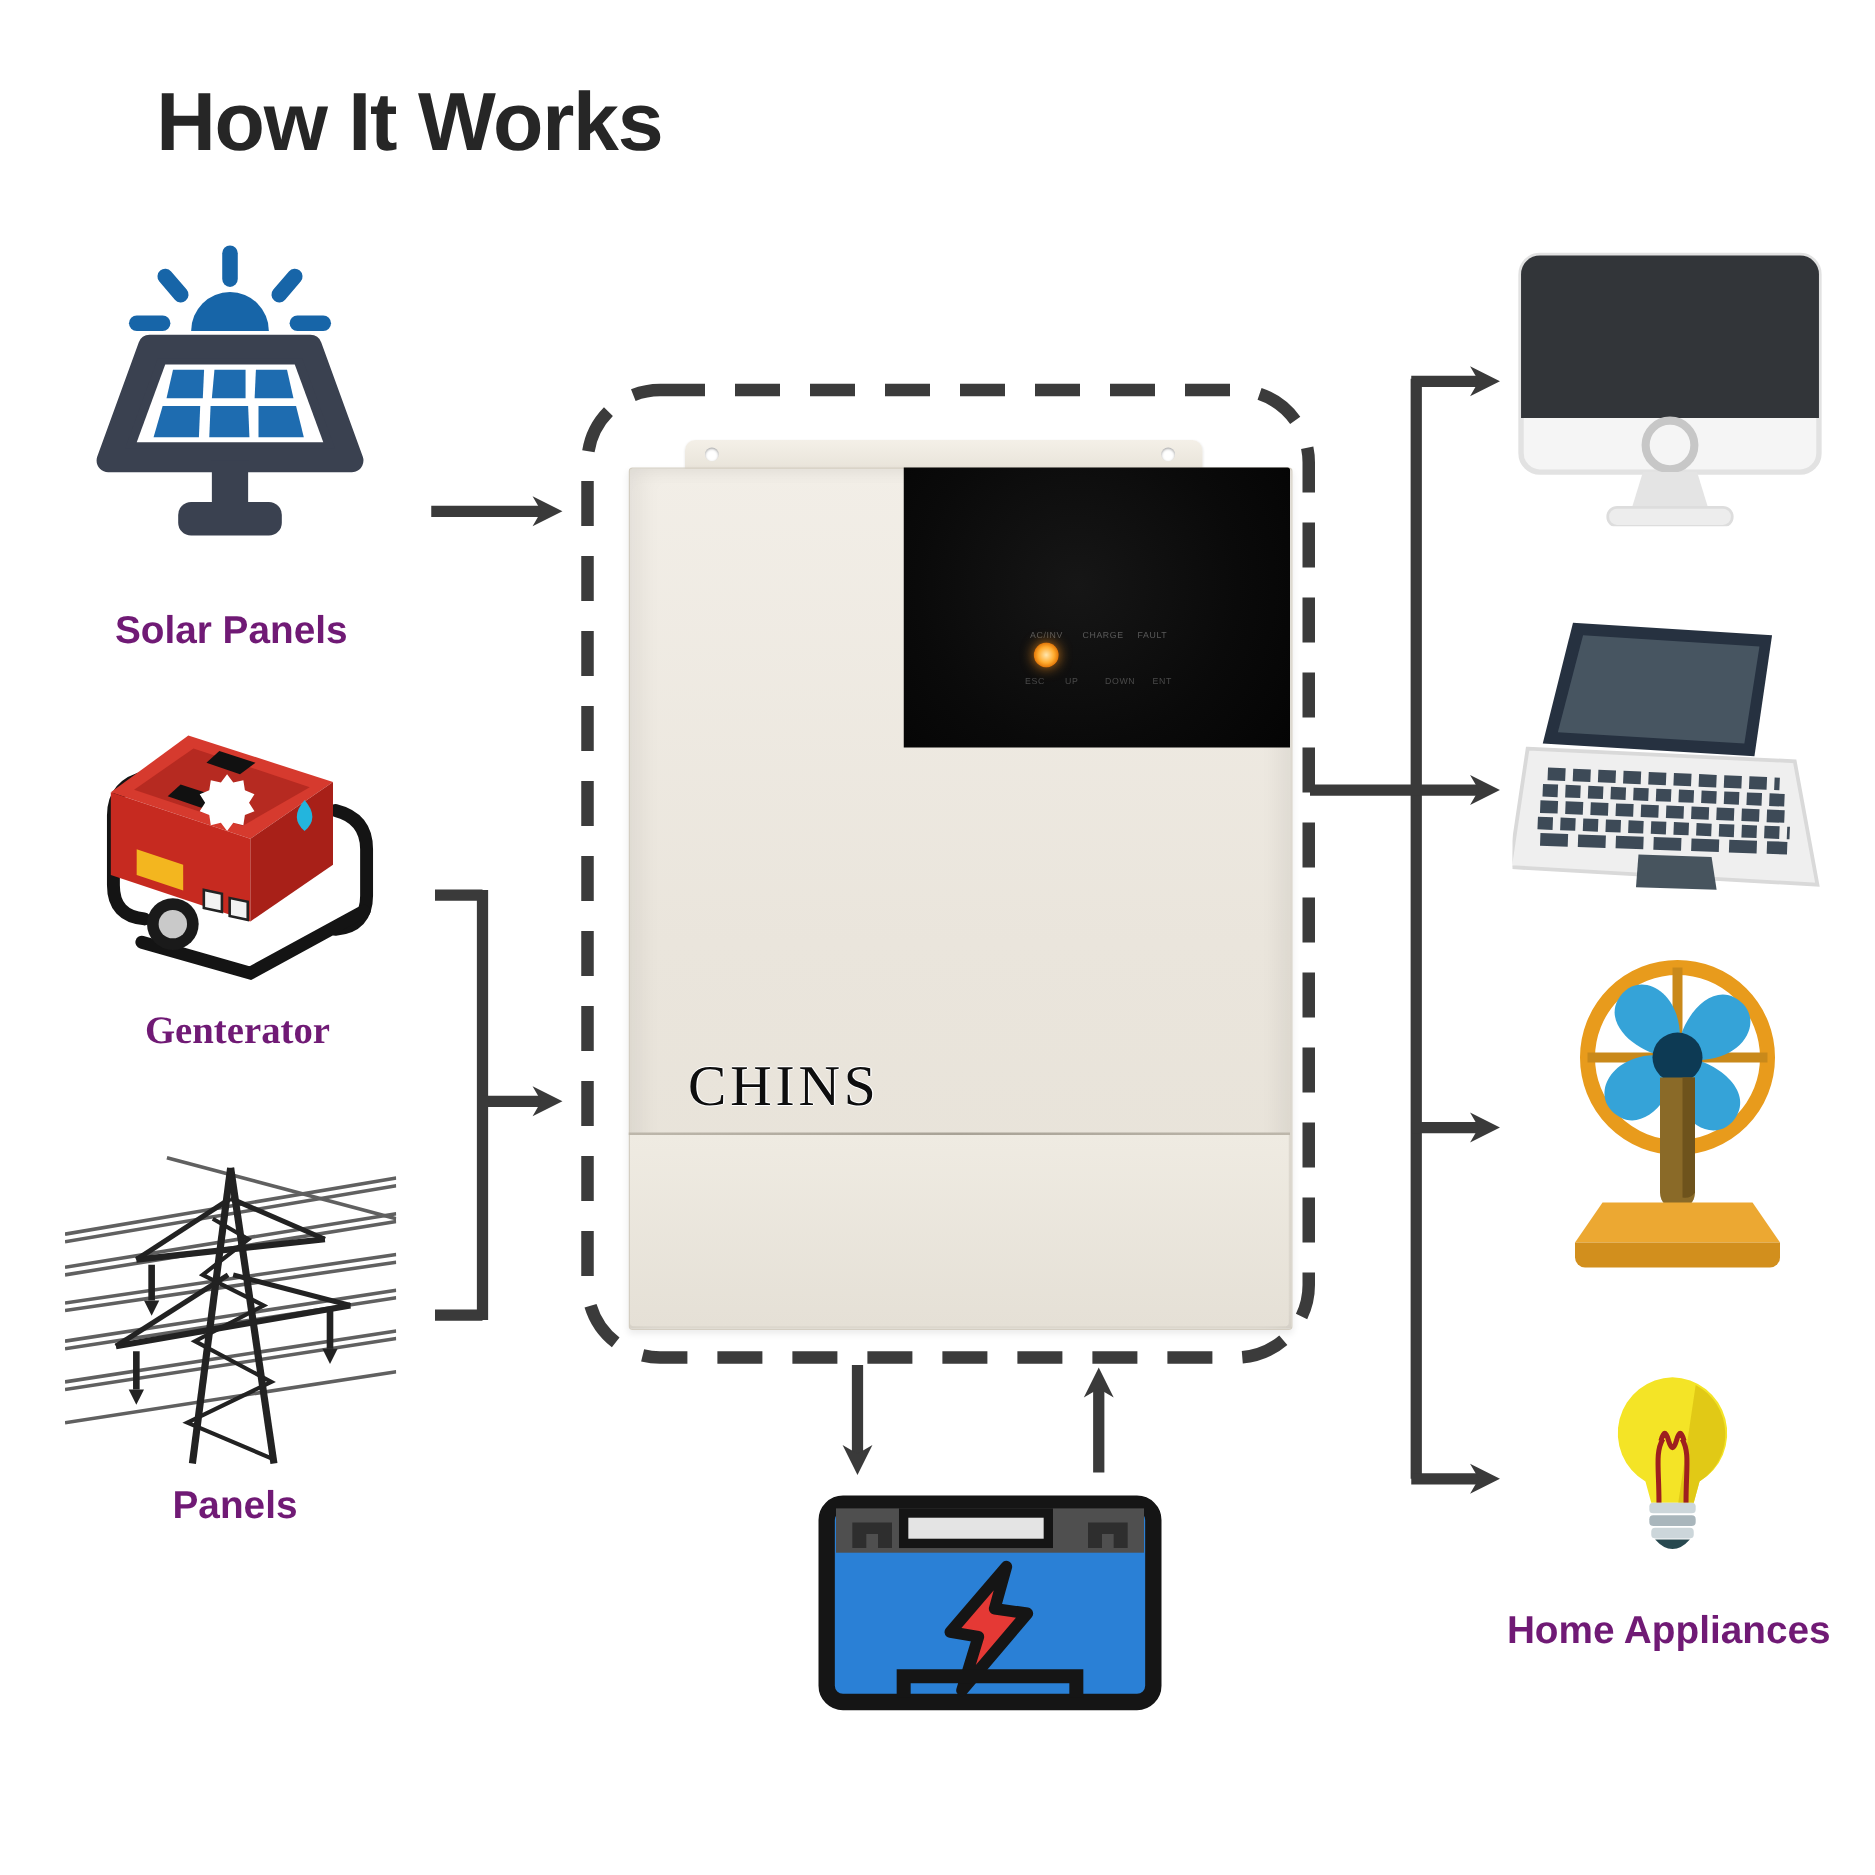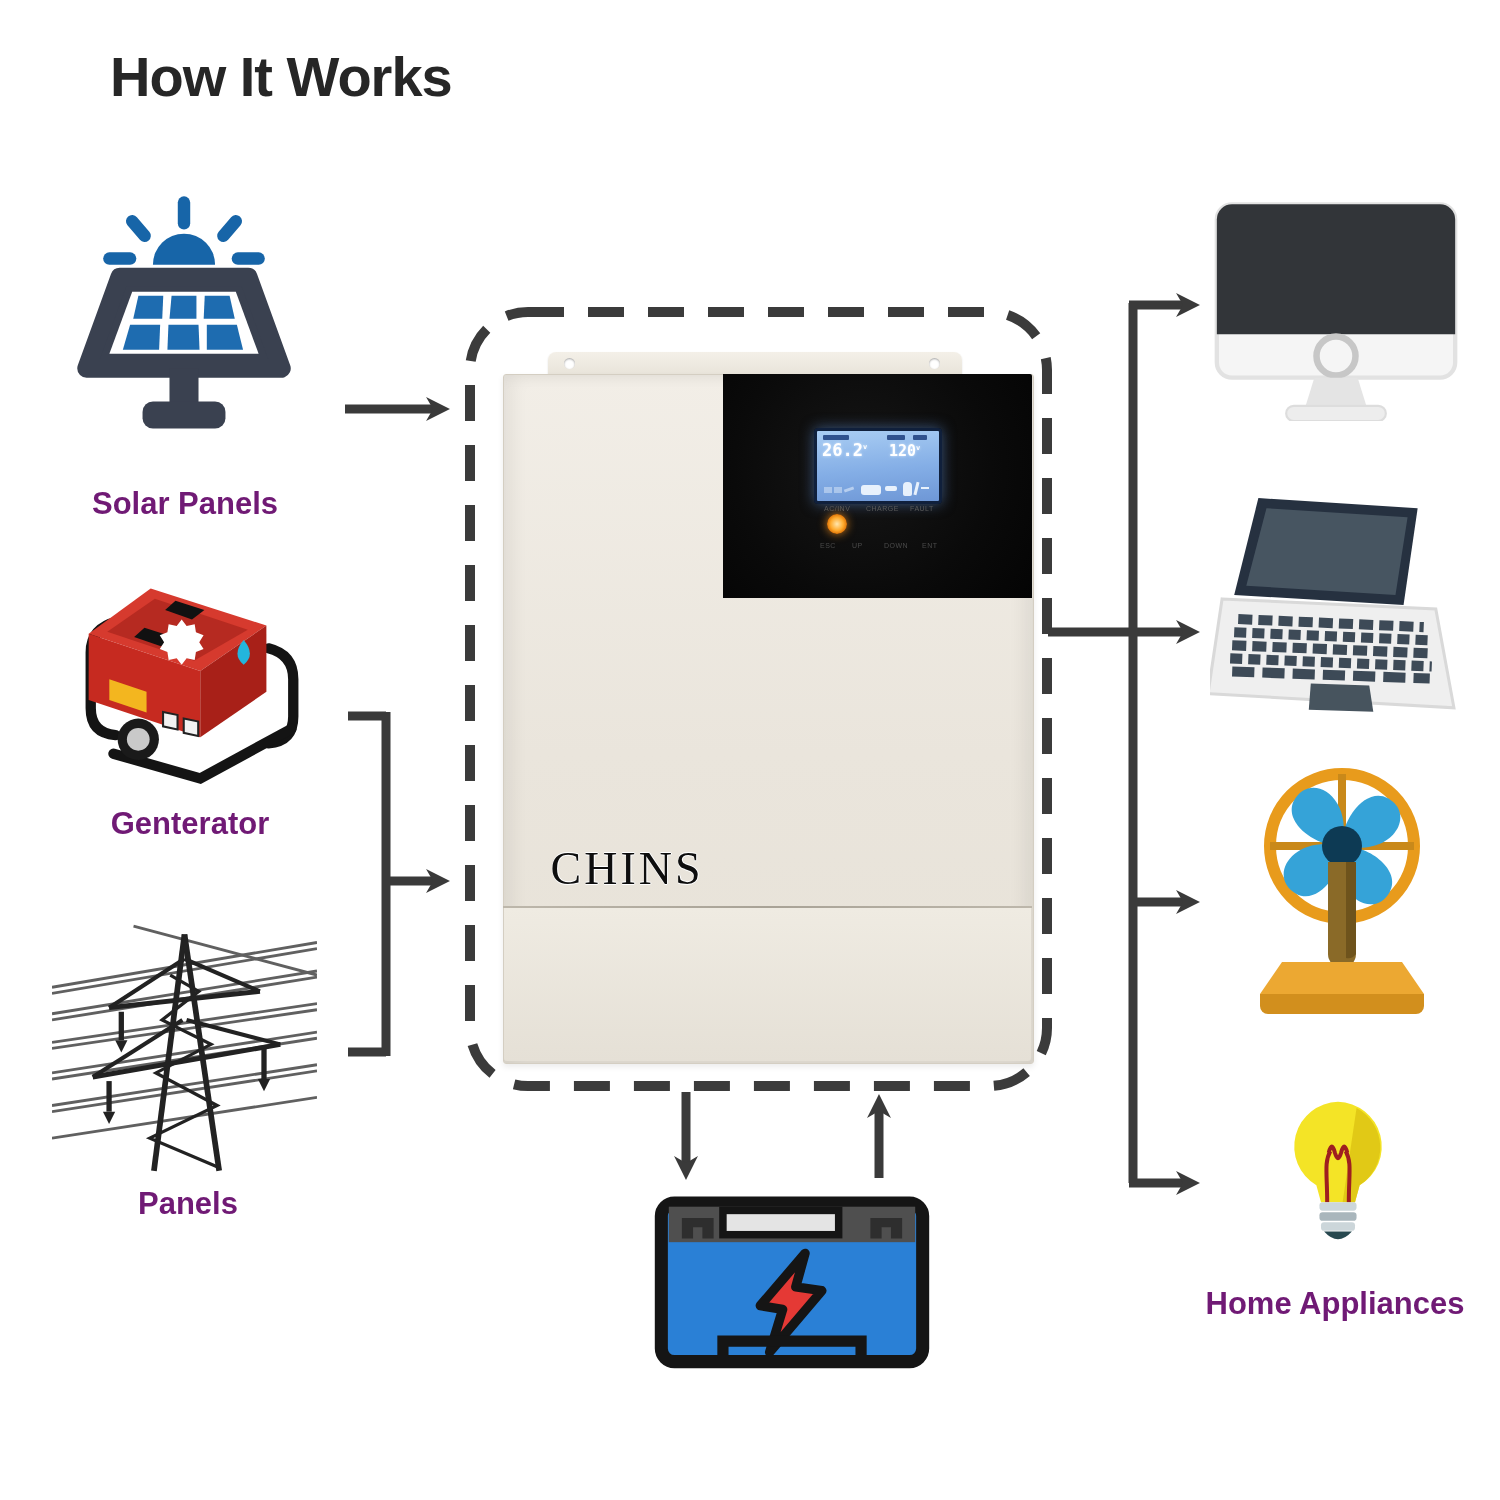--- a/index.html
+++ b/index.html
@@ -1,21 +1,21 @@
 <!DOCTYPE html>
 <html><head>
 <meta charset="utf-8">
 <style>
   html,body{margin:0;padding:0;background:#ffffff;}
   #canvas{position:relative;width:1500px;height:1500px;background:#ffffff;overflow:hidden;
           font-family:"Liberation Sans",sans-serif;}
   #connectors{position:absolute;left:0;top:0;z-index:1;pointer-events:none;}
   .abs{position:absolute;}
-  .page-title{position:absolute;left:110px;top:44px;font-size:56px;font-weight:800;
-              letter-spacing:-1px;color:#262626;margin:0;}
+  .page-title{position:absolute;left:110px;top:44px;font-size:66px;font-weight:800;
+              letter-spacing:-1px;color:#262626;margin:15px;}
   .node-label{position:absolute;font-size:31px;font-weight:700;color:#701a75;text-align:center;}
   
   .flange{position:absolute;left:548px;top:352px;width:414px;height:26px;z-index:2;
           background:linear-gradient(180deg,#f4f0e8,#e7e2d8);border-radius:8px 8px 0 0;
           box-shadow:0 1px 2px rgba(0,0,0,.12);}
   .keyhole{position:absolute;top:6px;width:11px;height:11px;border-radius:50%;
            background:#ffffff;box-shadow:inset 0 1px 2px rgba(0,0,0,.35);}
   .inv-body{position:absolute;left:503px;top:374px;width:529px;height:688px;z-index:2;
             background:linear-gradient(180deg,#f2eee7 0%,#eae5dc 55%,#e7e2d8 100%);
             border:1px solid #d4cec2;border-radius:3px;
@@ -107,21 +107,21 @@
     <path d="M55 21 l2.4 3.2 3.9-.9 .6 3.9 3.7 1.5 -2.1 3.3 2.1 3.3 -3.7 1.5 -.6 3.9 -3.9 -.9 -2.4 3.2 -2.4 -3.2 -3.9 .9 -.6 -3.9 -3.7 -1.5 2.1 -3.3 -2.1 -3.3 3.7 -1.5 .6 -3.9 3.9 .9 z" fill="#ffffff"></path>
     <polygon points="10,28 64,46 64,78 10,60" fill="#c62a20"></polygon>
     <polygon points="64,46 96,24 96,56 64,78" fill="#a82018"></polygon>
     <polygon points="20,50 38,56 38,66 20,60" fill="#f3b61f"></polygon>
     <rect x="46" y="56" width="7" height="7" fill="#f2f2f2" stroke="#222" stroke-width="1" transform="skewY(12)"></rect>
     <rect x="56" y="57" width="7" height="7" fill="#f2f2f2" stroke="#222" stroke-width="1" transform="skewY(12)"></rect>
     <path d="M85 31 q6 7 0 12 q-6 -5 0 -12" fill="#23b5dd"></path>
     <circle cx="34" cy="79" r="10" fill="#1a1a1a"></circle>
     <circle cx="34" cy="79" r="5.5" fill="#c9c9c9"></circle>
   </svg>
-  <div class="node-label" style="left:65px;top:806px;width:250px;">Genterator</div>
+  <div class="node-label" style="left:65px;top:806px;width:250px;font-family:Liberation Serif, serif;">Genterator</div>
 
   <svg class="abs" style="left:52px;top:918px;" width="265" height="265" viewBox="0 0 130 130">
     <g stroke="#2b2b2b" stroke-width="1.4" opacity=".75">
       <line x1="0" y1="34" x2="130" y2="12"></line>
         <line x1="0" y1="37" x2="130" y2="15"></line>
       <line x1="0" y1="47" x2="130" y2="26"></line>
         <line x1="0" y1="50" x2="130" y2="29"></line>
       <line x1="0" y1="61" x2="130" y2="42"></line>
         <line x1="0" y1="64" x2="130" y2="45"></line>
       <line x1="0" y1="76" x2="130" y2="56"></line>
@@ -155,35 +155,20 @@
 
   <div class="flange">
     <div class="keyhole" style="left:16px;"></div>
     <div class="keyhole" style="right:22px;"></div>
   </div>
   <div class="inv-body"></div>
   <div class="inv-bottom"></div>
   <div class="inv-seam"></div>
   <div class="panel"></div>
 
-  <div class="lcd">
-    <div class="lcd-tag" style="left:6px;top:4px;width:26px;height:5px;"></div>
-    <div class="lcd-tag" style="left:70px;top:4px;width:18px;height:5px;"></div>
-    <div class="lcd-tag" style="left:96px;top:4px;width:14px;height:5px;"></div>
-    <div class="lcd-num" style="left:5px;top:9px;font-size:17px;"><span>26.2</span><sup>v</sup></div>
-    <div class="lcd-num" style="left:72px;top:11px;font-size:15px;"><span>120</span><sup>v</sup></div>
-    <div class="lcd-ico" style="left:7px;bottom:8px;width:8px;height:6px;opacity:.4;"></div>
-    <div class="lcd-ico" style="left:17px;bottom:8px;width:8px;height:6px;opacity:.4;"></div>
-    <div class="lcd-ico" style="left:27px;bottom:10px;width:10px;height:3px;opacity:.5;transform:rotate(-20deg);"></div>
-    <div class="lcd-ico" style="left:44px;bottom:6px;width:20px;height:10px;border-radius:3px;"></div>
-    <div class="lcd-ico" style="left:68px;bottom:10px;width:12px;height:5px;border-radius:2px;"></div>
-    <div class="lcd-ico" style="left:86px;bottom:5px;width:9px;height:14px;border-radius:4px 4px 2px 2px;"></div>
-    <div class="lcd-ico" style="left:98px;bottom:6px;width:3px;height:13px;transform:rotate(14deg);"></div>
-    <div class="lcd-ico" style="left:104px;bottom:12px;width:8px;height:2px;"></div>
-  </div>
 
   <span class="led-label" style="left:824px;top:505px;">AC/INV</span>
   <span class="led-label" style="left:866px;top:505px;">CHARGE</span>
   <span class="led-label" style="left:910px;top:505px;">FAULT</span>
   <div class="led-dot"></div>
   <span class="btn-label" style="left:820px;top:542px;">ESC</span>
   <span class="btn-label" style="left:852px;top:542px;">UP</span>
   <span class="btn-label" style="left:884px;top:542px;">DOWN</span>
   <span class="btn-label" style="left:922px;top:542px;">ENT</span>
 

